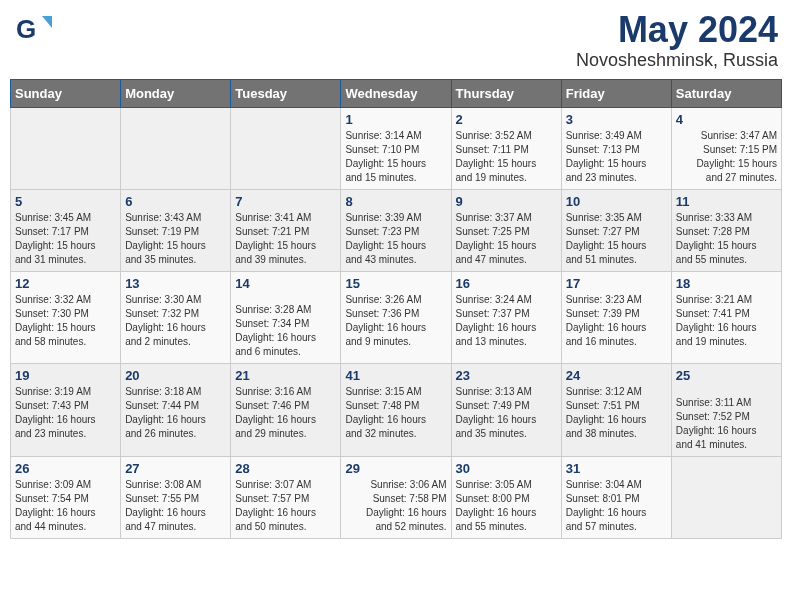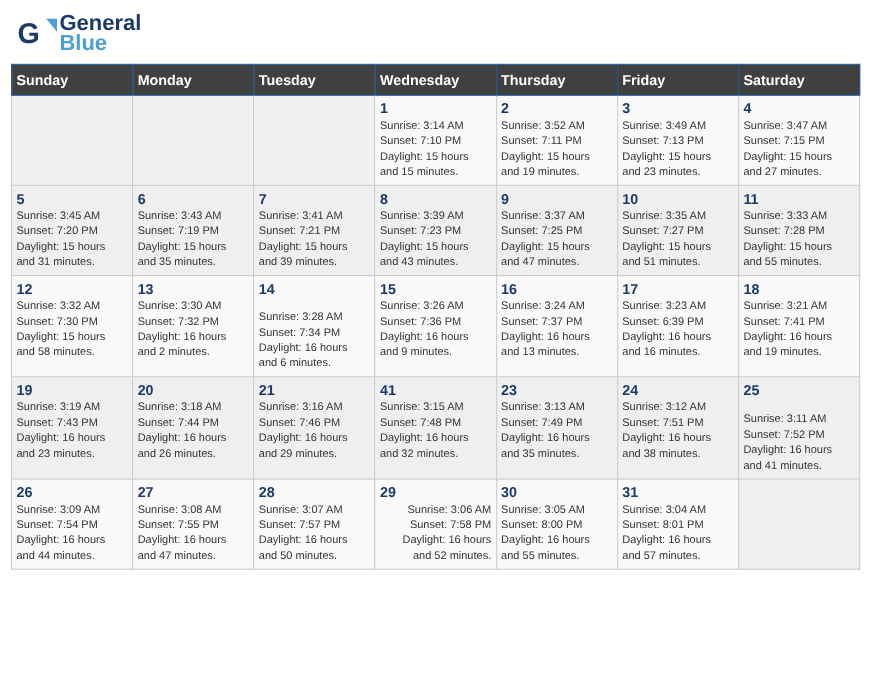--- a/index.html
+++ b/index.html
@@ -34,21 +34,21 @@
     .title-block h2 {
       font-size: 18px;
       color: #333;
       font-weight: normal;
     }
     .calendar {
       width: 100%;
       border-collapse: collapse;
     }
     .calendar thead tr th {
-      background-color: #404040;
+      background-color: #737373;
       color: white;
       font-size: 13px;
       font-weight: bold;
       padding: 6px 4px;
       text-align: left;
       border: 1px solid #1a5a9b;
     }
     .calendar tbody tr td {
       vertical-align: top;
       border: 1px solid #ccc;
@@ -84,25 +84,25 @@
 </head>
 <body>
 
 <div class="header">
   <div class="logo">
     <div style="display:flex;align-items:center;gap:2px;">
       <svg width="38" height="38" viewBox="0 0 38 38">
         <text x="2" y="28" font-size="26" font-weight="bold" fill="#1a3a6b">G</text>
         <polygon points="28,6 38,6 38,18" fill="#4a9fd4"></polygon>
       </svg>
-      <div>
-        <div style="font-size:20px;font-weight:bold;color:#1a3a6b;line-height:1.1;">General</div>
-        <div style="font-size:20px;font-weight:bold;color:#4a9fd4;line-height:1.1;margin-top:-4px;">Blue</div>
-      </div>
     </div>
+  </div>
+  <div class="title-block">
+    <h1>May 2024</h1>
+    <h2>Novosheshminsk, Russia</h2>
   </div>
 </div>
 
 <table class="calendar">
   <thead>
     <tr id="header-row">
         <th>Sunday</th>
         <th>Monday</th>
         <th>Tuesday</th>
         <th>Wednesday</th>
@@ -132,31 +132,31 @@
         </td>
         <td>
           <span class="day-num">3</span>
           <div class="day-info" style="white-space: pre-line;">Sunrise: 3:49 AM
 Sunset: 7:13 PM
 Daylight: 15 hours
 and 23 minutes.</div>
         </td>
         <td>
           <span class="day-num">4</span>
-          <div class="day-info" style="white-space: pre-line;">Sunrise: 3:47 AM
+          <div class="day-info" style="white-space: pre-line; text-align: right;">Sunrise: 3:47 AM
 Sunset: 7:15 PM
 Daylight: 15 hours
 and 27 minutes.</div>
         </td>
       </tr>
       <tr>
         <td>
           <span class="day-num">5</span>
           <div class="day-info" style="white-space: pre-line;">Sunrise: 3:45 AM
-Sunset: 7:20 PM
+Sunset: 7:17 PM
 Daylight: 15 hours
 and 31 minutes.</div>
         </td>
         <td>
           <span class="day-num">6</span>
           <div class="day-info" style="white-space: pre-line;">Sunrise: 3:43 AM
 Sunset: 7:19 PM
 Daylight: 15 hours
 and 35 minutes.</div>
         </td>
@@ -228,21 +228,21 @@
         <td>
           <span class="day-num">16</span>
           <div class="day-info" style="white-space: pre-line;">Sunrise: 3:24 AM
 Sunset: 7:37 PM
 Daylight: 16 hours
 and 13 minutes.</div>
         </td>
         <td>
           <span class="day-num">17</span>
           <div class="day-info" style="white-space: pre-line;">Sunrise: 3:23 AM
-Sunset: 6:39 PM
+Sunset: 7:39 PM
 Daylight: 16 hours
 and 16 minutes.</div>
         </td>
         <td>
           <span class="day-num">18</span>
           <div class="day-info" style="white-space: pre-line;">Sunrise: 3:21 AM
 Sunset: 7:41 PM
 Daylight: 16 hours
 and 19 minutes.</div>
         </td>

